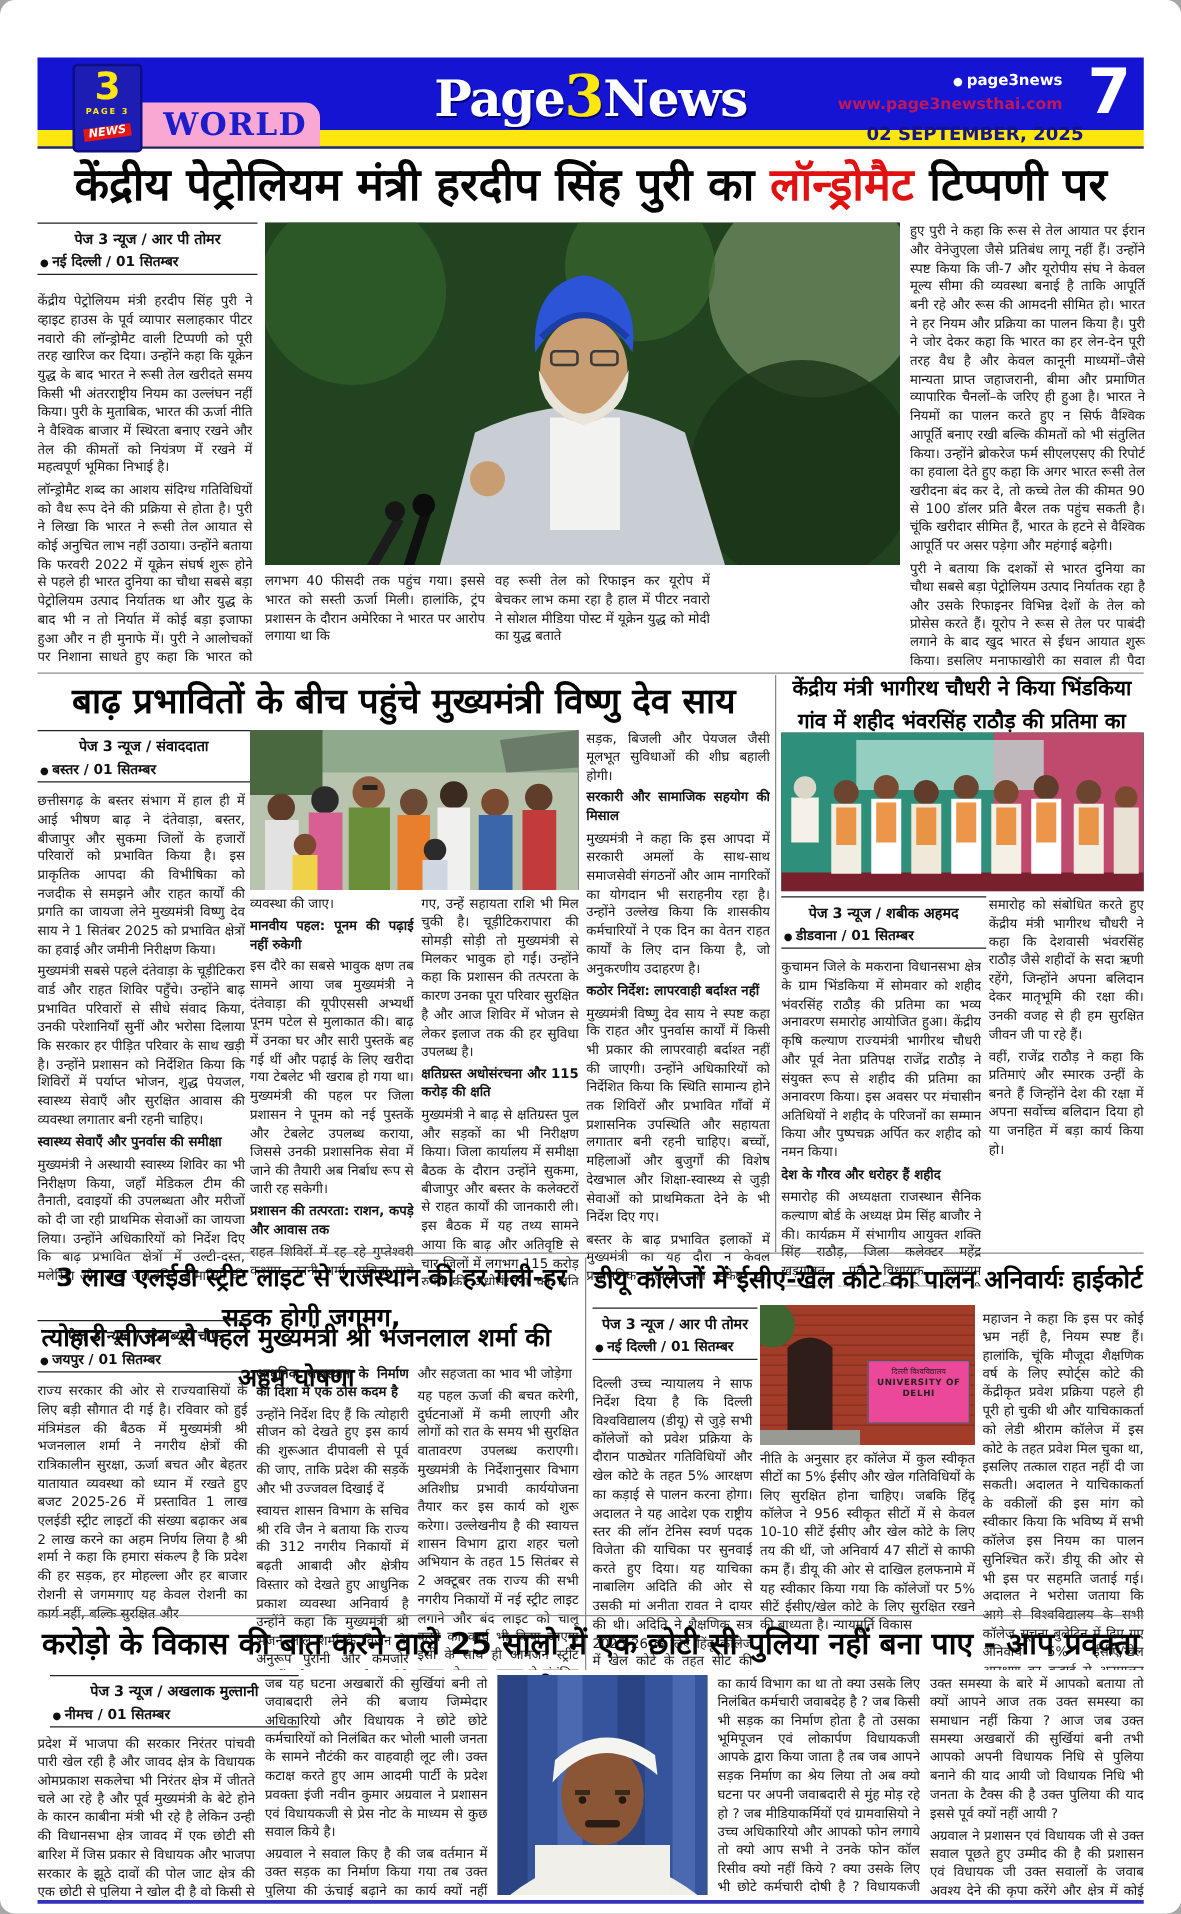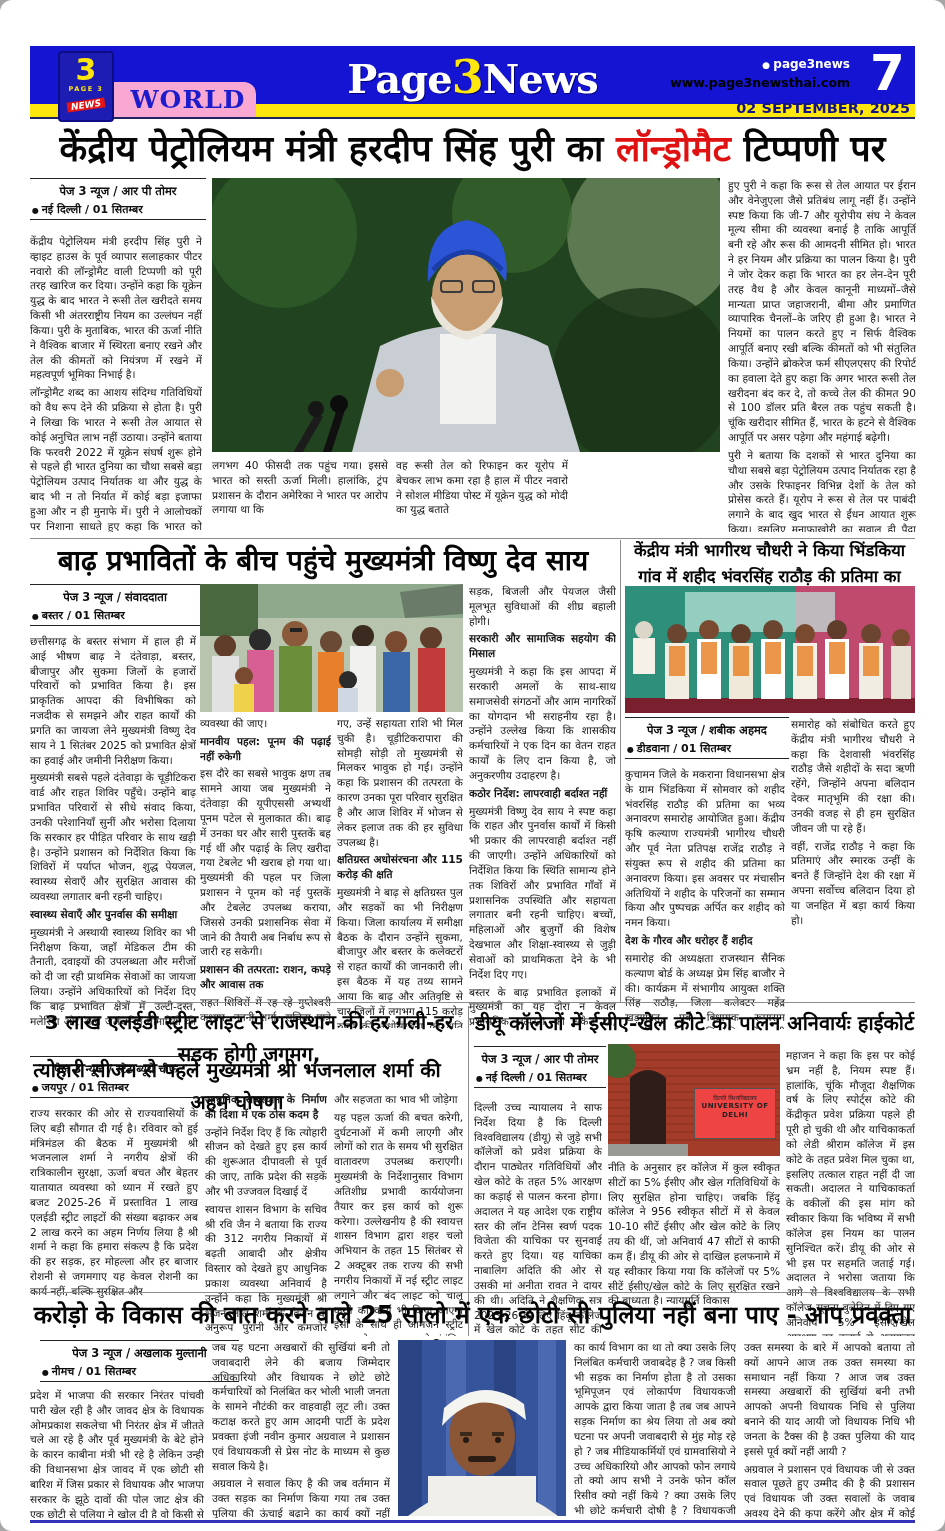--- a/index.html
+++ b/index.html
@@ -12,39 +12,39 @@
   .world{font-family:"DejaVu Serif","Liberation Serif",serif;font-weight:bold;color:#1c1ccd;font-size:25px;letter-spacing:1px;text-align:center;}
   .badge{background:#1d1db4;border:2px solid #0d0d86;border-radius:4px;text-align:center;color:#ffe60c;}
   .badge .digit{font-size:30px;font-weight:bold;line-height:30px;display:block;margin-top:2px;}
   .badge .lbl{font-size:6.5px;font-weight:bold;letter-spacing:1.5px;display:block;}
   .badge .ribbon{display:inline-block;background:#e51616;color:#fff;font-style:italic;font-weight:bold;font-size:9px;padding:0 4px;transform:rotate(-8deg);margin-top:3px;}
   .masthead{font-family:"DejaVu Serif","Liberation Serif",serif;font-weight:bold;color:#ffffff;font-size:40px;text-align:center;letter-spacing:-1px;text-shadow:1px 1px 0 #00007a;}
   .masthead .y{color:#ffe60c;font-size:46px;}
   .pagenum{color:#ffffff;font-size:50px;font-weight:bold;text-align:center;}
   .social{color:#ffffff;font-size:12px;font-weight:bold;text-align:right;}
   .social::before{content:"● ";font-size:9px;}
-  .website{color:#000000;font-size:12.5px;font-weight:bold;text-align:right;}
-  .dateline-top{color:#141487;font-size:14.5px;font-weight:bold;text-align:right;}
+  .website{color:#be185d;font-size:12.5px;font-weight:bold;text-align:right;}
+  .dateline-top{color:#141487;font-size:14.5px;font-weight:bold;text-align:center;}
   
   .hl{font-weight:bold;color:#050505;text-align:center;}
   .hl .red{color:#e01111;}
   
   .bt{font-size:10.6px;line-height:1.40;text-align:justify;color:#161616;overflow:hidden;}
   .bt p{margin:0 0 3px 0;}
   .bt .sub{font-weight:bold;}
   
   .byl{border-top:1.5px solid #222;border-bottom:1.5px solid #222;padding:4px 2px 3px 2px;color:#101010;overflow:hidden;}
   .byl .l1{text-align:center;font-weight:bold;font-size:11.5px;}
   .byl .l2{font-weight:bold;font-size:11px;margin-top:3px;}
   .byl .l2::before{content:"● ";font-size:8px;}
   .hr{background:#8c8c8c;height:1px;}
   .vr{background:#8a8a8a;width:1px;}
   .ph{overflow:hidden;background:#333;}
   .ph svg{display:block;}
-  .sign{position:absolute;background:#ef4444;border:1px solid #555;text-align:center;color:#222;overflow:hidden;}
+  .sign{position:absolute;background:#ec4899;border:1px solid #555;text-align:center;color:#222;overflow:hidden;}
   .sign .hi{font-size:6px;line-height:8px;}
   .sign .en{font-size:7px;font-weight:bold;line-height:9px;letter-spacing:0.5px;}
   .bluebar{background:#3333bb;}
 </style>
 </head>
 <body>
 
 <div class="page">
 
   <div class="abs band" style="left:30px;top:46px;width:885px;height:58px;"></div>

